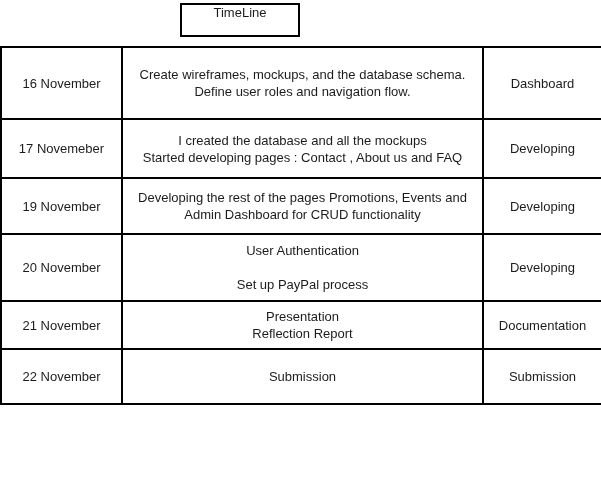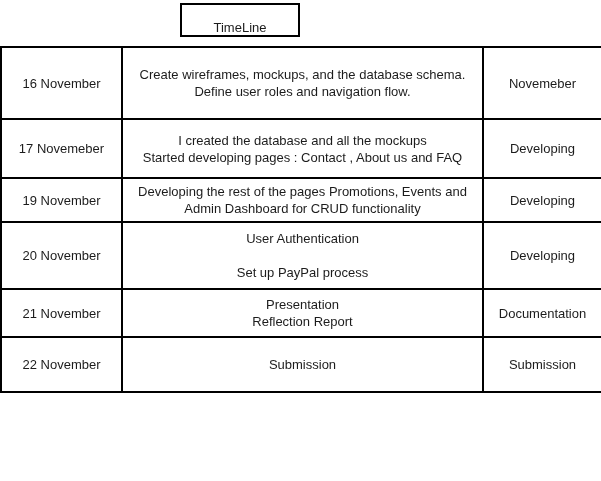--- a/index.html
+++ b/index.html
@@ -19,21 +19,21 @@
   .title-box {
     position: absolute;
     left: 180px;
     top: 3px;
     width: 120px;
     height: 34px;
     border: 2px solid #000000;
     box-sizing: border-box;
     background: #ffffff;
     display: flex;
-    align-items: flex-end;
+    align-items: flex-start;
     justify-content: center;
     font-size: 13px;
   }
   table.timeline {
     position: absolute;
     left: 0;
     top: 46px;
     width: 601px;
     border-collapse: collapse;
     table-layout: fixed;
@@ -49,21 +49,21 @@
     box-sizing: border-box;
     word-wrap: break-word;
   }
   td.desc { white-space: pre-line; }
   col.c-date  { width: 121px; }
   col.c-desc  { width: 361px; }
   col.c-phase { width: 119px; }
   tr.r0 { height: 72px; }
   tr.r1 { height: 59px; }
   tr.r2 { height: 60px; }
-  tr.r3 { height: 44px; }
+  tr.r3 { height: 56px; }
   tr.r4 { height: 67px; }
   tr.r5 { height: 48px; }
   tr.r6 { height: 55px; }
 </style>
 </head>
 <body>
 
 <div class="canvas">
 
   <div class="title-box">
@@ -73,21 +73,21 @@
   <table class="timeline">
     <colgroup>
       <col class="c-date">
       <col class="c-desc">
       <col class="c-phase">
     </colgroup>
     <tbody>
       <tr class="r0">
         <td>16 November</td>
         <td class="desc">Create wireframes, mockups, and the database schema. Define user roles and navigation flow.</td>
-        <td>Novemeber</td>
+        <td>Dashboard</td>
       </tr>
       <tr class="r1">
         <td>17 Novemeber</td>
         <td class="desc">I created the database and all the mockups
 Started developing pages : Contact , About us and FAQ</td>
         <td>Developing</td>
       </tr>
       <tr class="r3">
         <td>19 November</td>
         <td class="desc">Developing the rest of the pages Promotions, Events and Admin Dashboard for CRUD functionality</td>

